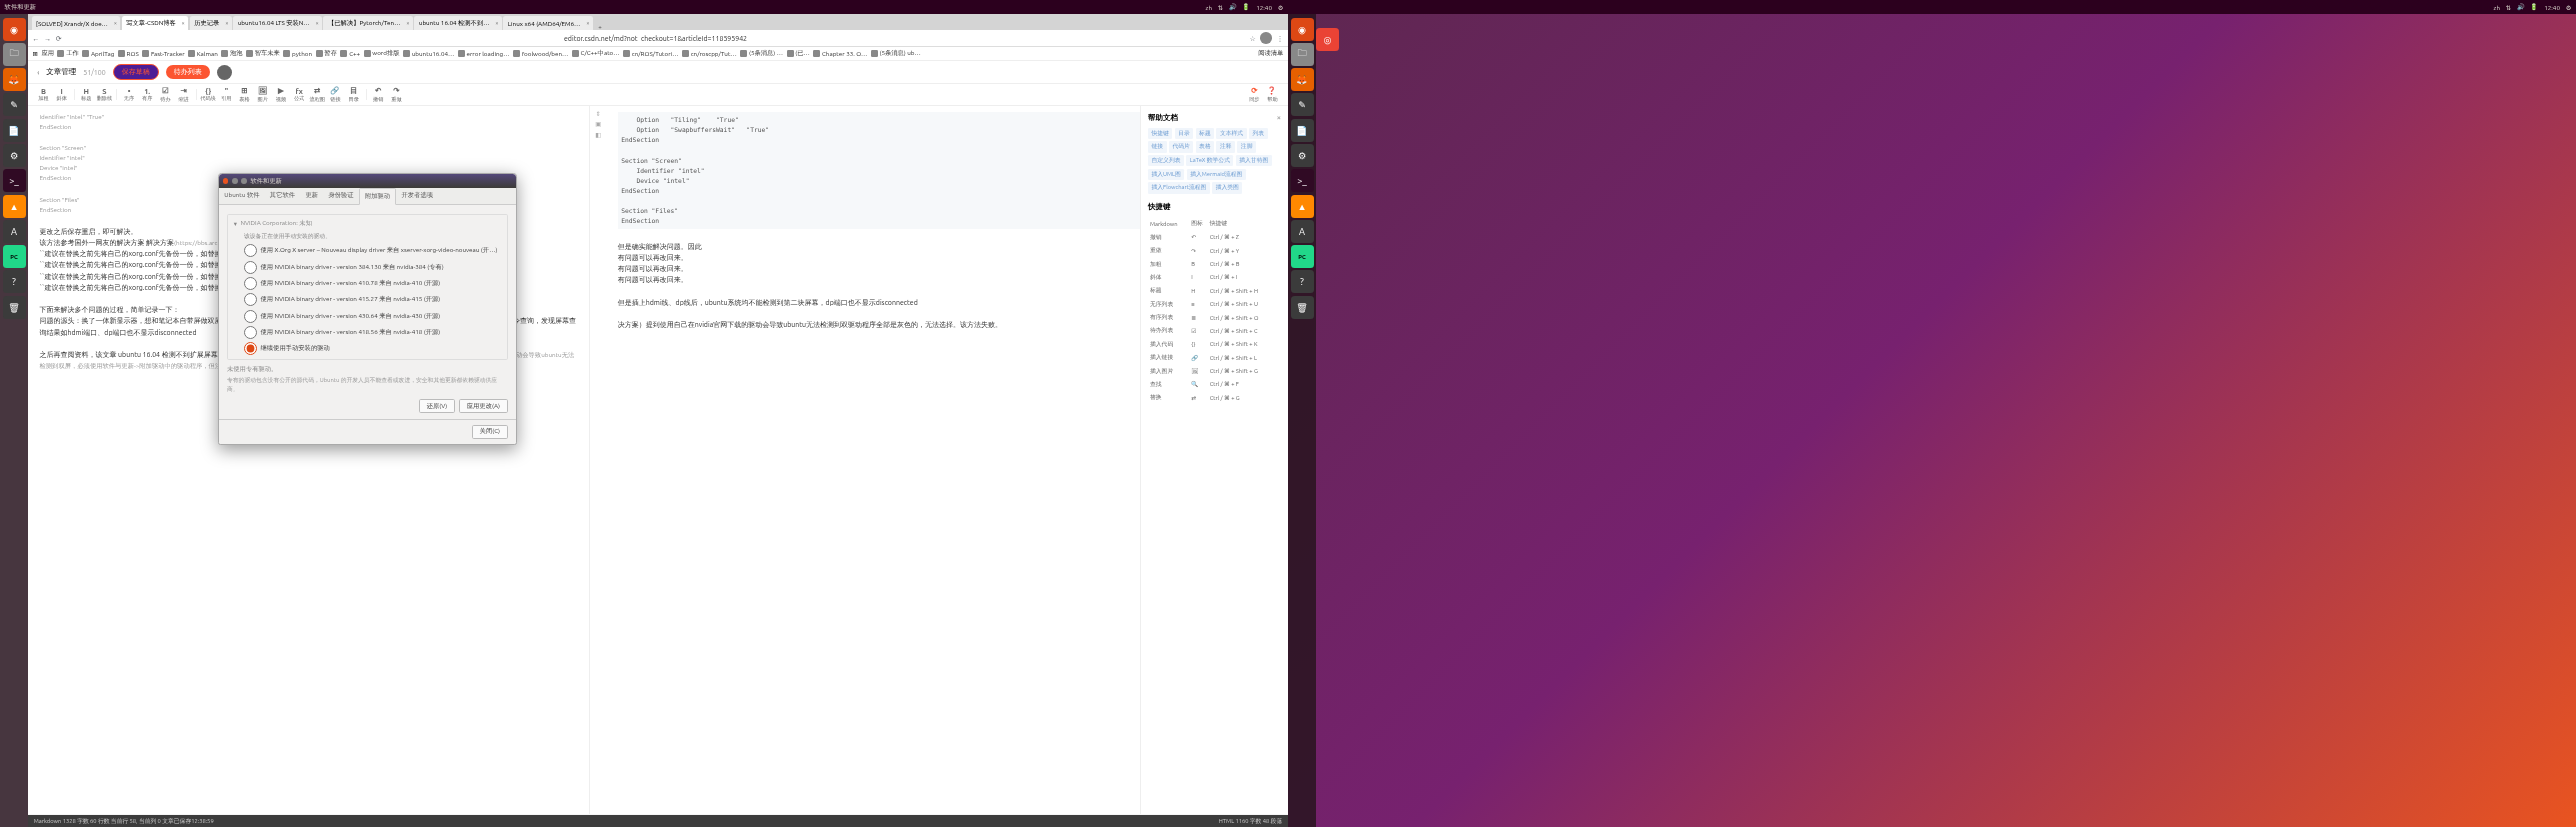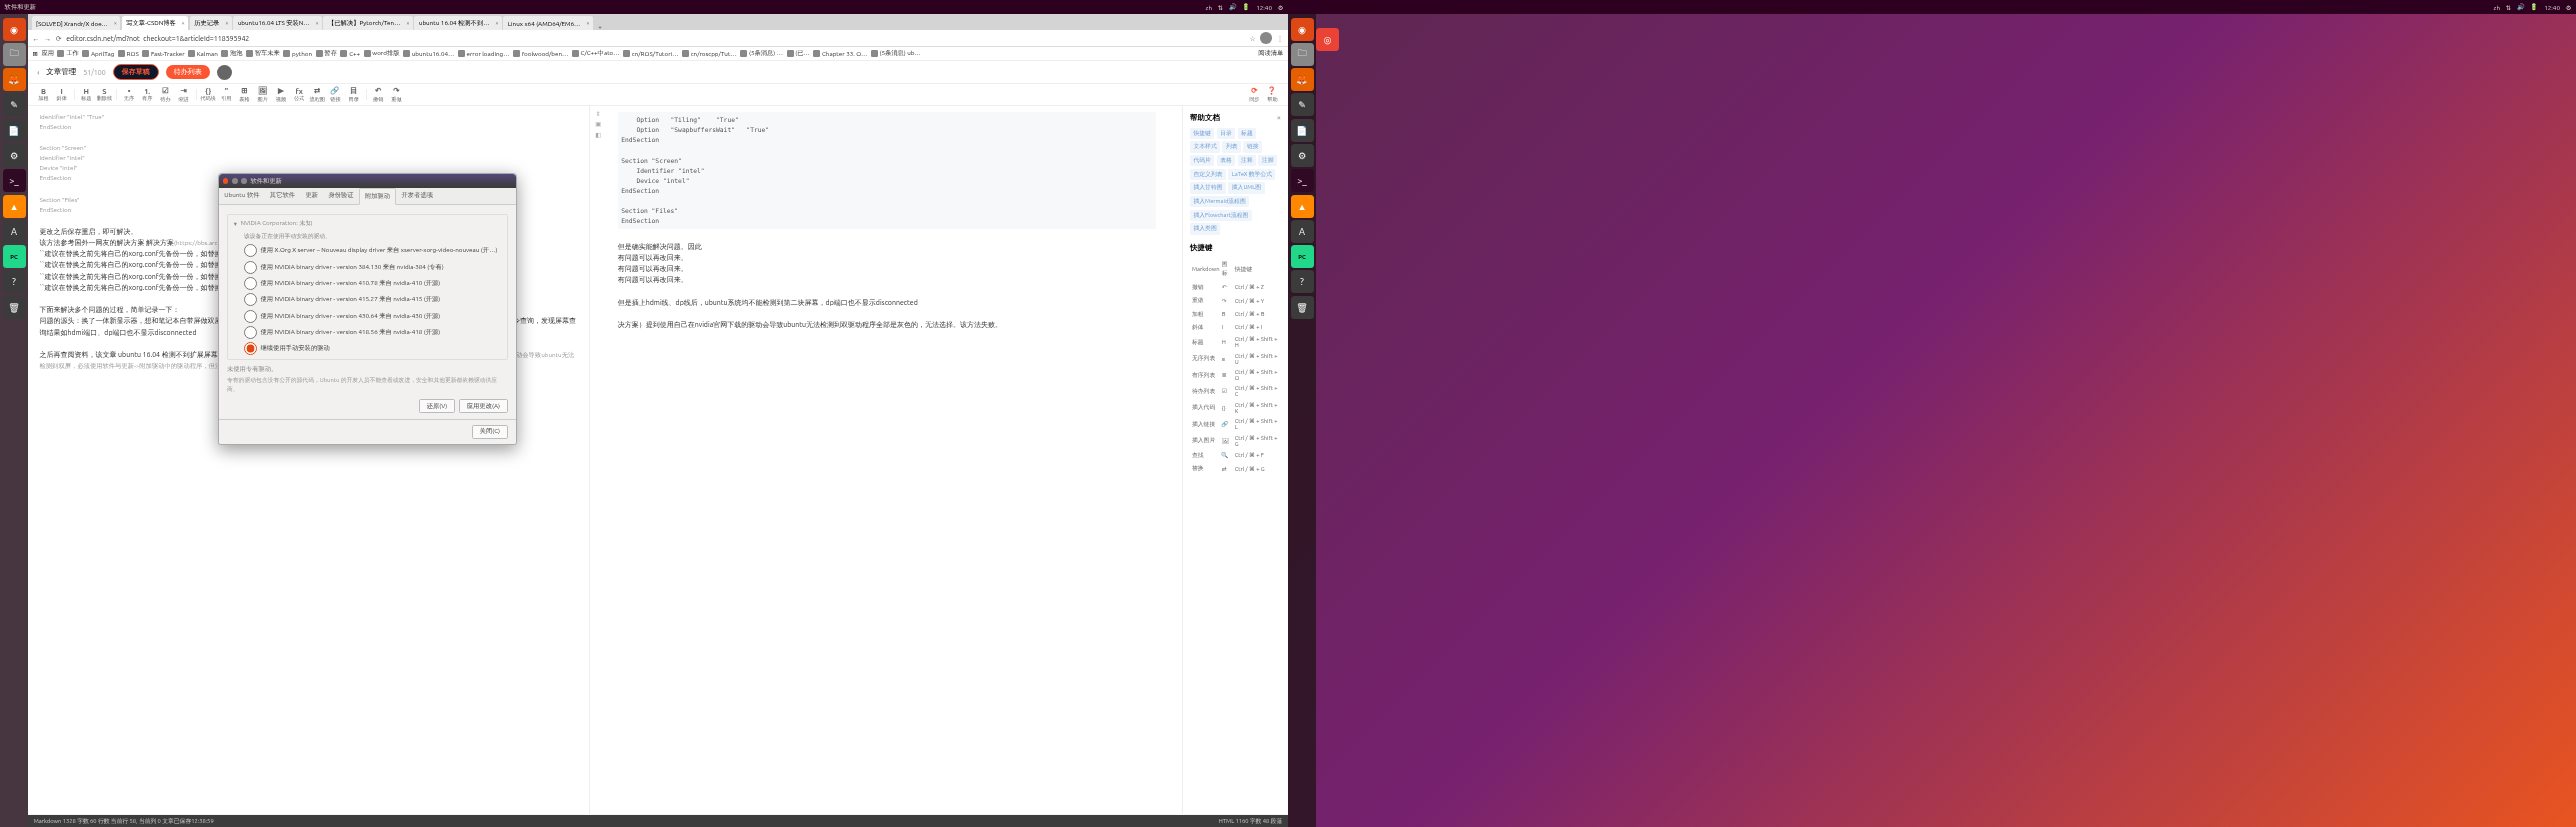--- a/index.html
+++ b/index.html
@@ -21,46 +21,46 @@
 .launcher .lbtn.files { background:#888; }
 .launcher .lbtn.chrome { background:#ea4335; }
 .chrome { position:absolute; left:28px; top:14px; right:0; bottom:14px; background:#fff; display:flex; flex-direction:column; }
 .tabbar { height:16px; background:#d4d4d4; display:flex; align-items:flex-end; padding-left:3.5px; font-size:6.3px; overflow:hidden; }
 .tab { height:14px; background:#ececec; border-radius:2.3px 2.3px 0 0; padding:0 12.6px 0 4.6px; margin-right:1.2px; display:flex; align-items:center; gap:2.3px; max-width:103px; white-space:nowrap; overflow:hidden; position:relative; cursor:pointer; }
 .tab.active { background:#fff; }
 .tab .x { position:absolute; right:3.5px; font-size:5.8px; color:#666; }
 .newtab { width:11.5px; text-align:center; color:#555; cursor:pointer; }
 .addrbar { height:17px; background:#fff; border-bottom:0.6px solid #ddd; display:flex; align-items:center; padding:0 4.6px; gap:4.6px; font-size:7px; }
 .addrbar .nav { color:#5f6368; cursor:pointer; }
-.addrbar input { flex:1; border:none; outline:none; font-size:7px; color:#333; }
+.addrbar input { flex:1; border:none; outline:none; font-size:7px; color:#333;text-align:center; }
 .addrbar .profile { width:11.5px; height:11.5px; border-radius:50%; background:#888; }
 .bookbar { height:14px; background:#fff; border-bottom:0.6px solid #eee; display:flex; align-items:center; padding:0 4.6px; gap:3.5px; font-size:6.3px; overflow:hidden; }
 .bookbar .bk { display:flex; align-items:center; gap:1.7px; color:#333; cursor:pointer; white-space:nowrap; }
 .bookbar .bk .ic { width:7px; height:7px; background:#888; border-radius:1.2px; }
 .csdnbar { height:23px; display:flex; align-items:center; padding:0 9.2px; gap:7px; border-bottom:0.6px solid #eee; font-size:7.5px; }
 .csdnbar .arrow { color:#666; cursor:pointer; }
 .csdnbar .ctitle { flex:1; color:#333; overflow:hidden; white-space:nowrap; }
 .csdnbar .count { color:#999; font-size:7px; }
 .csdnbar .btn { padding:2.3px 8px; border-radius:8px; font-size:7px; cursor:pointer; }
-.csdnbar .draft { background:#0f172a; color:#fc5531; border:0.6px solid #fc5531;font-weight:bold; }
+.csdnbar .draft { background:#4c1d95; color:#fc5531; border:0.6px solid #fc5531; }
 .csdnbar .publish { background:#fc5531; color:#fff; }
 .csdnbar .avatar { width:15px; height:15px; border-radius:50%; background:#666; }
 .toolbar { height:22px; border-bottom:0.6px solid #eee; display:flex; align-items:center; padding:0 7px; gap:1.2px; font-size:5.8px; color:#666; }
 .tbtn { width:17px; display:flex; flex-direction:column; align-items:center; gap:0.6px; cursor:pointer; }
 .tbtn .ti { font-size:7.5px; font-weight:bold; }
 .tbtn .tl { font-size:5.2px; }
 .tsep { width:0.6px; height:11.5px; background:#eee; margin:0 2.3px; }
 .tbtn.sync .ti { color:#fc5531; position:relative; }
 .editor { flex:1; display:flex; overflow:hidden; position:relative; }
 .pane { flex:1; padding:5.8px 11.5px; font-size:7px; color:#333; overflow:auto; line-height:1.6; }
 .pane.left { border-right:0.6px solid #eee; font-family:Consolas,monospace; }
 .pane code { font-family:Consolas,monospace; background:#f6f8fa; display:block; padding:3.5px; white-space:pre; font-size:6.3px; color:#555; }
 .pane .sh { color:#999; font-size:6.3px; }
 .midcol { width:16px; display:flex; flex-direction:column; align-items:center; padding-top:3.5px; gap:3.5px; color:#aaa; font-size:6.3px; }
-.sidepanel { position:absolute; right:0; top:0; width:106px; bottom:0; background:#fff; border-left:0.6px solid #eee; padding:7px; font-size:6.3px; }
+.sidepanel { position:absolute; right:0; top:0; width:148px; bottom:0; background:#fff; border-left:0.6px solid #eee; padding:7px; font-size:6.3px; }
 .sidepanel .hd { display:flex; justify-content:space-between; font-size:7.5px; font-weight:bold; margin-bottom:4.6px; }
 .sidepanel .hd .cx { color:#aaa; cursor:pointer; }
 .sidepanel .tags { display:flex; flex-wrap:wrap; gap:2.3px; margin-bottom:8px; }
 .sidepanel .tag { padding:1.2px 3.5px; background:#f0f5fb; color:#6b9bd1; border-radius:1.2px; font-size:5.8px; cursor:pointer; }
 .sidepanel .sh2 { font-size:7.5px; font-weight:bold; margin:4.6px 0; }
 .sidepanel table { width:100%; font-size:5.8px; color:#666; }
 .sidepanel td { padding:1.2px 0; }
 .statusbar { position:absolute; left:28px; right:0; bottom:0; height:12.6px; background:#3c3c3c; color:#ccc; font-size:5.8px; display:flex; align-items:center; padding:0 5.8px; gap:10.4px; }
 .statusbar .r { margin-left:auto; display:flex; gap:8px; }
 

